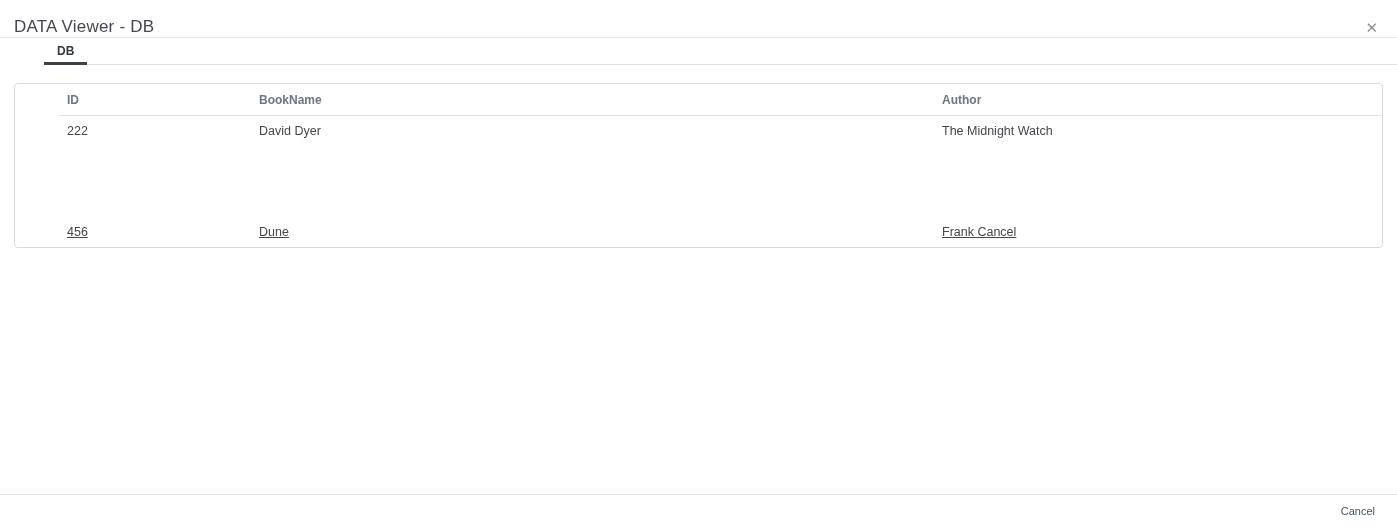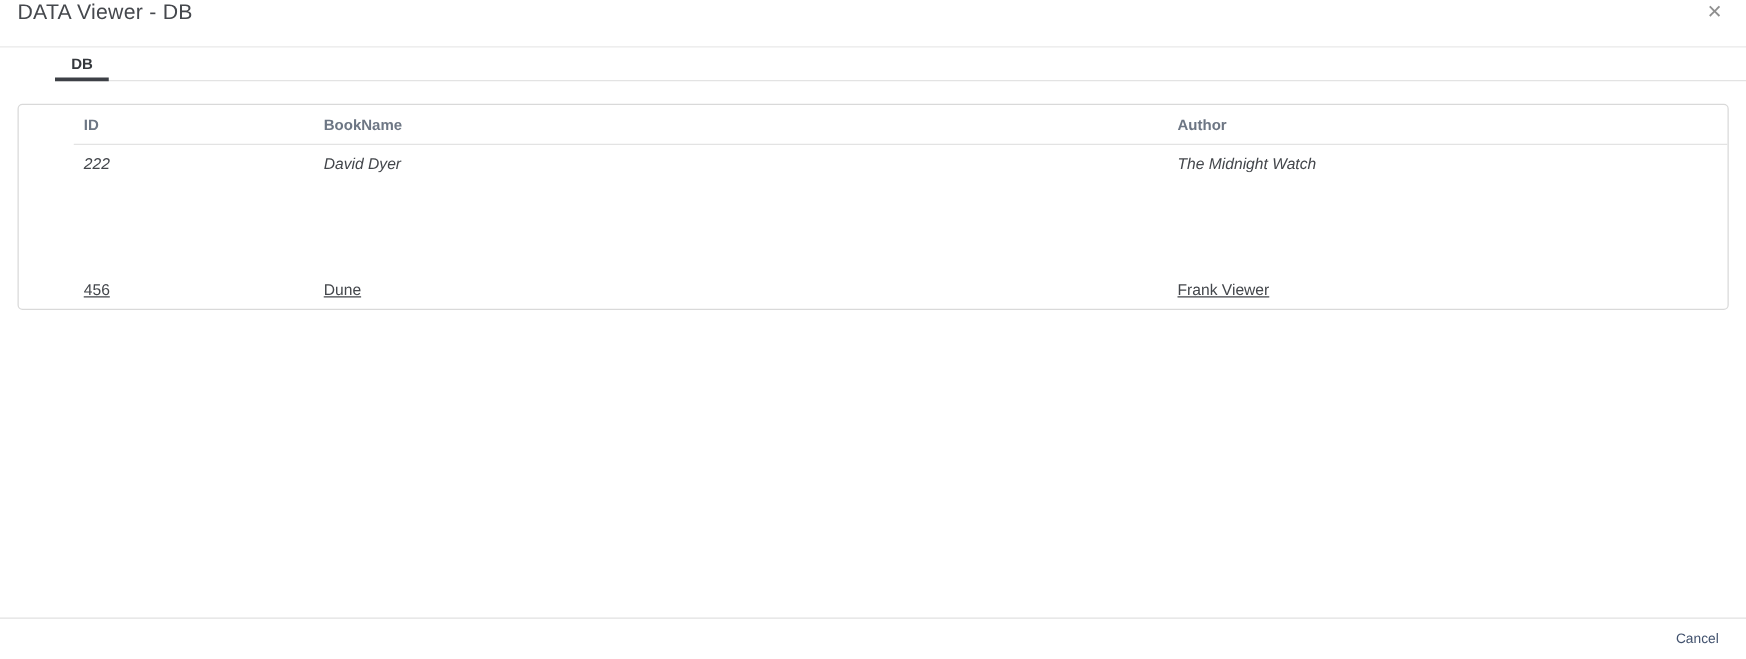--- a/index.html
+++ b/index.html
@@ -11,21 +11,21 @@
     display: flex;
     flex-direction: column;
     overflow: hidden;
   }
 
   
   .dialog-header {
     height: 38px;
     flex: 0 0 38px;
     display: flex;
-    align-items: flex-start;
+    align-items: flex-end;
     padding: 0 15px 0 14px;
     border-bottom: 1px solid #e9e9e9;
   }
   .dialog-title {
     font-size: 17px;
     color: #45484d;
     letter-spacing: 0.2px;
   }
   .close-btn {
     margin-left: auto;
@@ -99,21 +99,20 @@
   .t-cell {
     padding-left: 8px;
     font-size: 12.5px;
     color: #43464b;
     white-space: nowrap;
     overflow: hidden;
   }
   .t-body-row-tall {
     height: 100px;
     align-items: start;
-    font-style: italic;
   }
   .t-body-row-tall .t-cell { padding-top: 8px; }
   .t-body-row {
     height: 31px;
     align-items: center;
     text-decoration: underline;
   }
   .t-body-row .t-cell, .t-body-row-tall .t-cell { display: block; }
   .t-body-row { display: grid; }
 
@@ -159,20 +158,20 @@
       <div class="t-cell">Author</div>
     </div>
     <div class="t-row t-body-row-tall">
       <div class="t-cell">222</div>
       <div class="t-cell">David Dyer</div>
       <div class="t-cell">The Midnight Watch</div>
     </div>
     <div class="t-row t-body-row">
       <div class="t-cell">456</div>
       <div class="t-cell">Dune</div>
-      <div class="t-cell">Frank Viewer</div>
+      <div class="t-cell">Frank Cancel</div>
     </div>
   </div>
 </div>
 
 <div class="dialog-footer">
   <button class="cancel-btn">Cancel</button>
 </div>
 
 </body></html>

